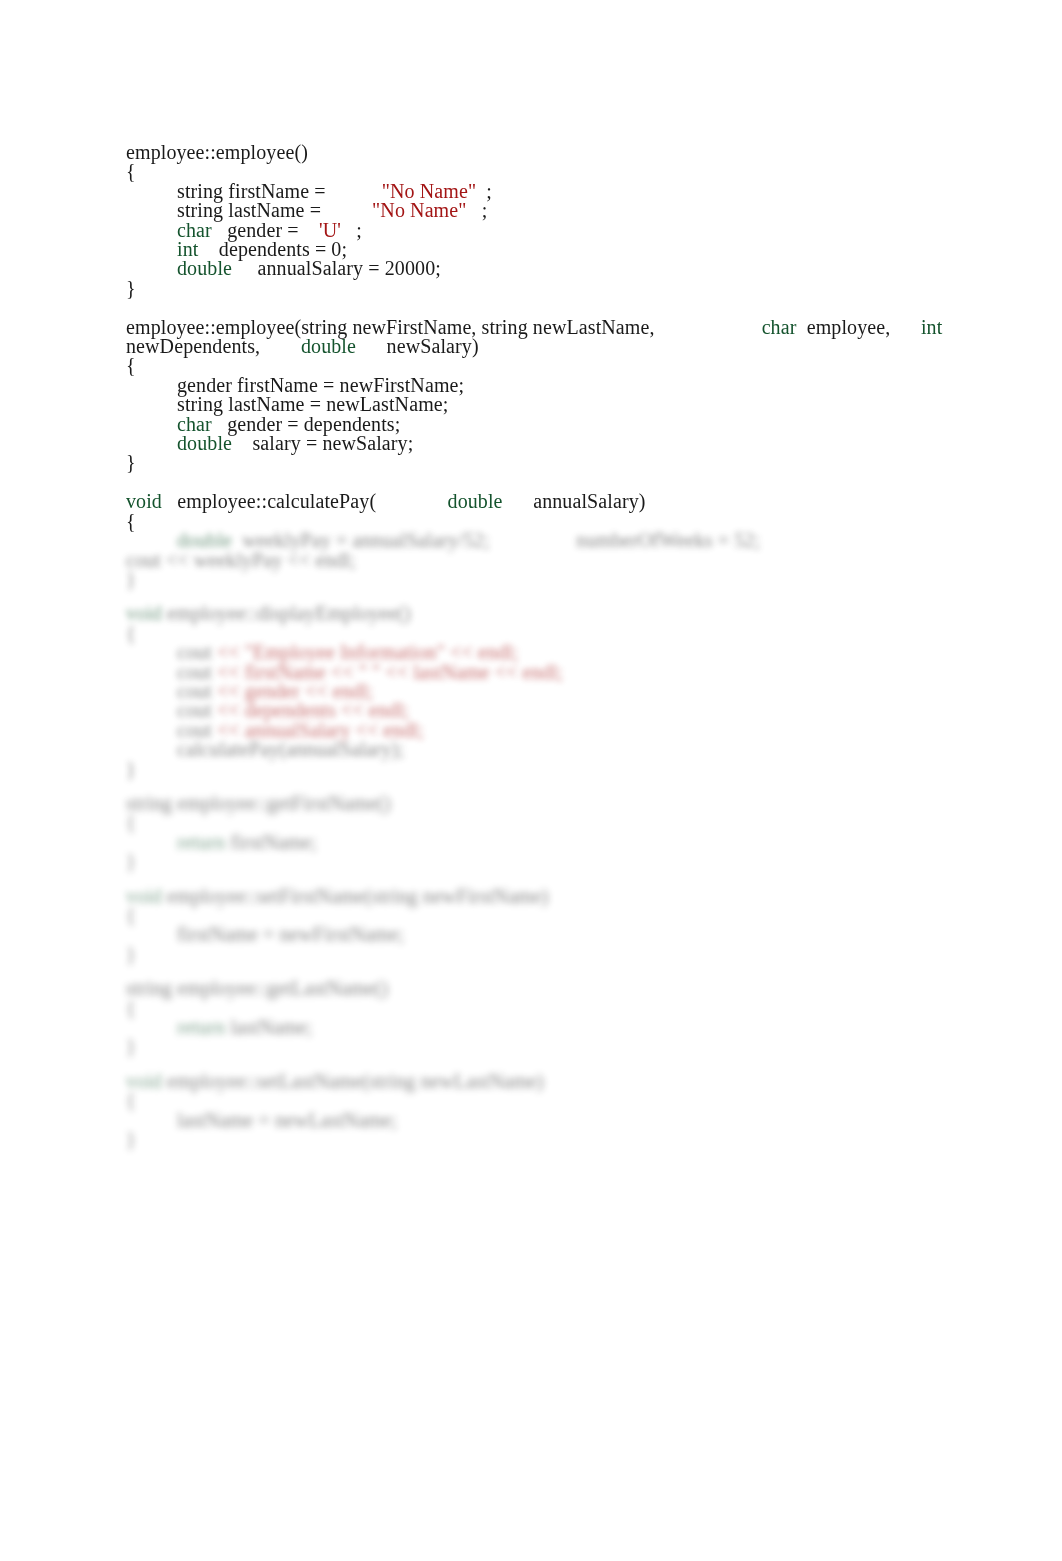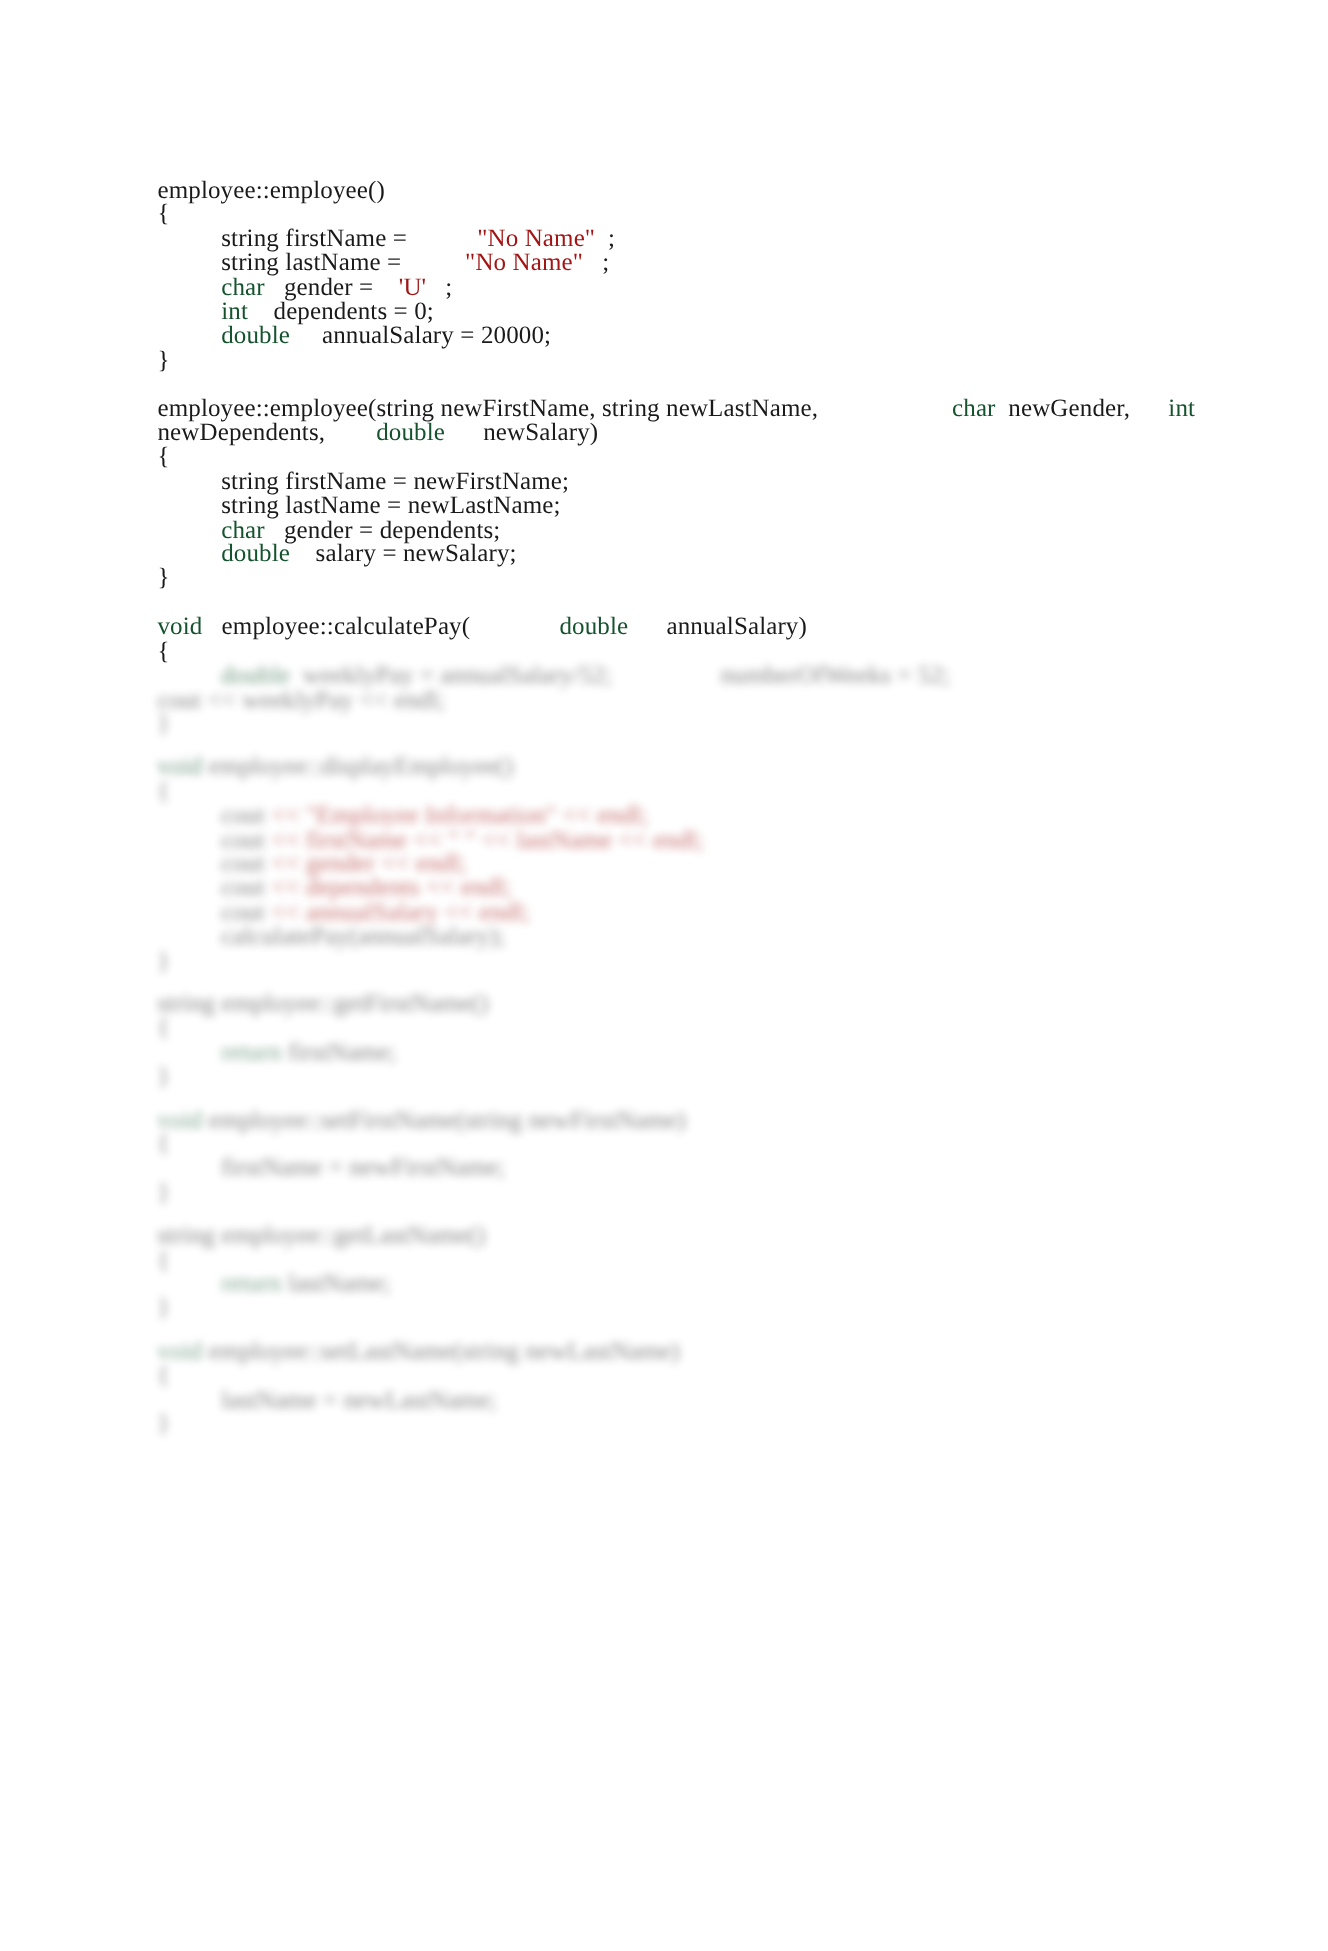--- a/index.html
+++ b/index.html
@@ -74,27 +74,27 @@
     <div class="line">          <span class="kw">char</span><span>   gender = </span>   <span class="str">'U'</span><span>   ;</span></div>
 
     <div class="line">          <span class="kw">int</span><span>    dependents = 0;</span></div>
 
     <div class="line">          <span class="kw">double</span><span>     annualSalary = 20000;</span></div>
 
     <div class="line"><span>}</span></div>
 
     <div class="blank"></div>
 
-    <div class="line"><span>employee::employee(string newFirstName, string newLastName, </span>                    <span class="kw">char</span><span>  newGender,      </span><span class="kw">int</span></div>
+    <div class="line"><span>employee::employee(string newFirstName, string newLastName, </span>                    <span class="kw">char</span><span>  employee,      </span><span class="kw">int</span></div>
 
     <div class="line"><span>newDependents,        </span><span class="kw">double</span><span>      newSalary)</span></div>
 
     <div class="line"><span>{</span></div>
 
-    <div class="line">          <span>string firstName = newFirstName;</span></div>
+    <div class="line">          <span>gender firstName = newFirstName;</span></div>
     <div class="line">          <span>string lastName = newLastName;</span></div>
     <div class="line">          <span class="kw">char</span><span>   gender = dependents;</span></div>
     <div class="line">          <span class="kw">double</span><span>    salary = newSalary;</span></div>
 
     <div class="line"><span>}</span></div>
 
     <div class="blank"></div>
 
     <div class="line"><span class="kw">void</span><span>   employee::calculatePay(              </span><span class="kw">double</span><span>      annualSalary)</span></div>
     <div class="line"><span>{</span></div>

